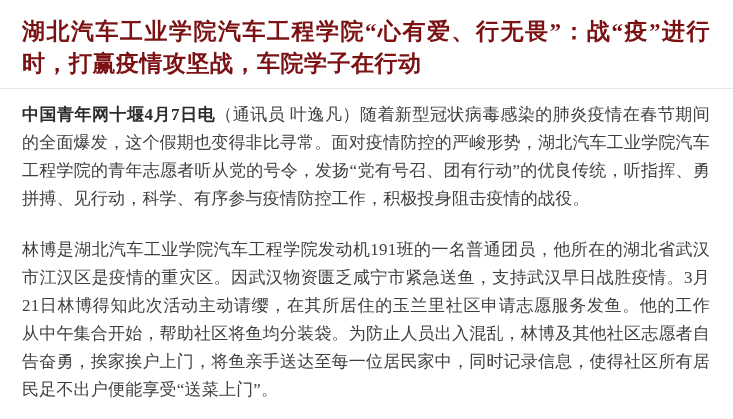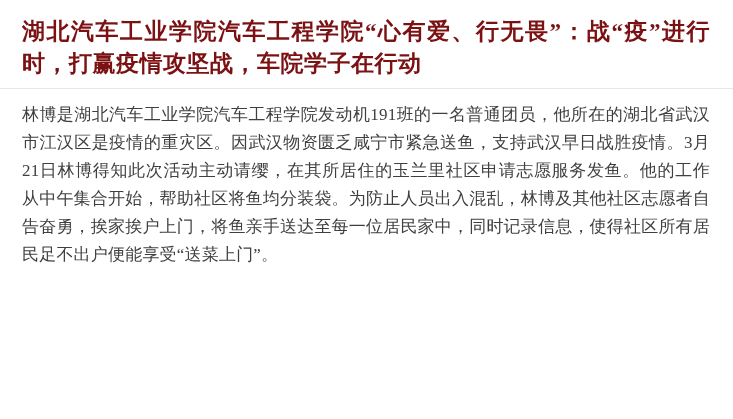--- a/index.html
+++ b/index.html
@@ -67,18 +67,21 @@
 </head>
 <body>
 
 <div class="page">
 
   <h1 class="article-title">湖北汽车工业学院汽车工程学院“心有爱、行无畏”：战“疫”进行时，打赢疫情攻坚战，车院学子在行动</h1>
 
   <hr class="divider">
 
 
+  <p class="body-paragraph">
+    <strong class="lead">中国青年网十堰4月7日电</strong><span>（通讯员 叶逸凡）随着新型冠状病毒感染的肺炎疫情在春节期间的全面爆发，这个假期也变得非比寻常。面对疫情防控的严峻形势，湖北汽车工业学院汽车工程学院的青年志愿者听从党的号令，发扬“党有号召、团有行动”的优良传统，听指挥、勇拼搏、见行动，科学、有序参与疫情防控工作，积极投身阻击疫情的战役。</span>
+  </p>
 
   <p class="body-paragraph">
     <span>林博是湖北汽车工业学院汽车工程学院发动机191班的一名普通团员，他所在的湖北省武汉市江汉区是疫情的重灾区。因武汉物资匮乏咸宁市紧急送鱼，支持武汉早日战胜疫情。3月21日林博得知此次活动主动请缨，在其所居住的玉兰里社区申请志愿服务发鱼。他的工作从中午集合开始，帮助社区将鱼均分装袋。为防止人员出入混乱，林博及其他社区志愿者自告奋勇，挨家挨户上门，将鱼亲手送达至每一位居民家中，同时记录信息，使得社区所有居民足不出户便能享受“送菜上门”。</span>
   </p>
 
 </div>
 
 </body></html>

